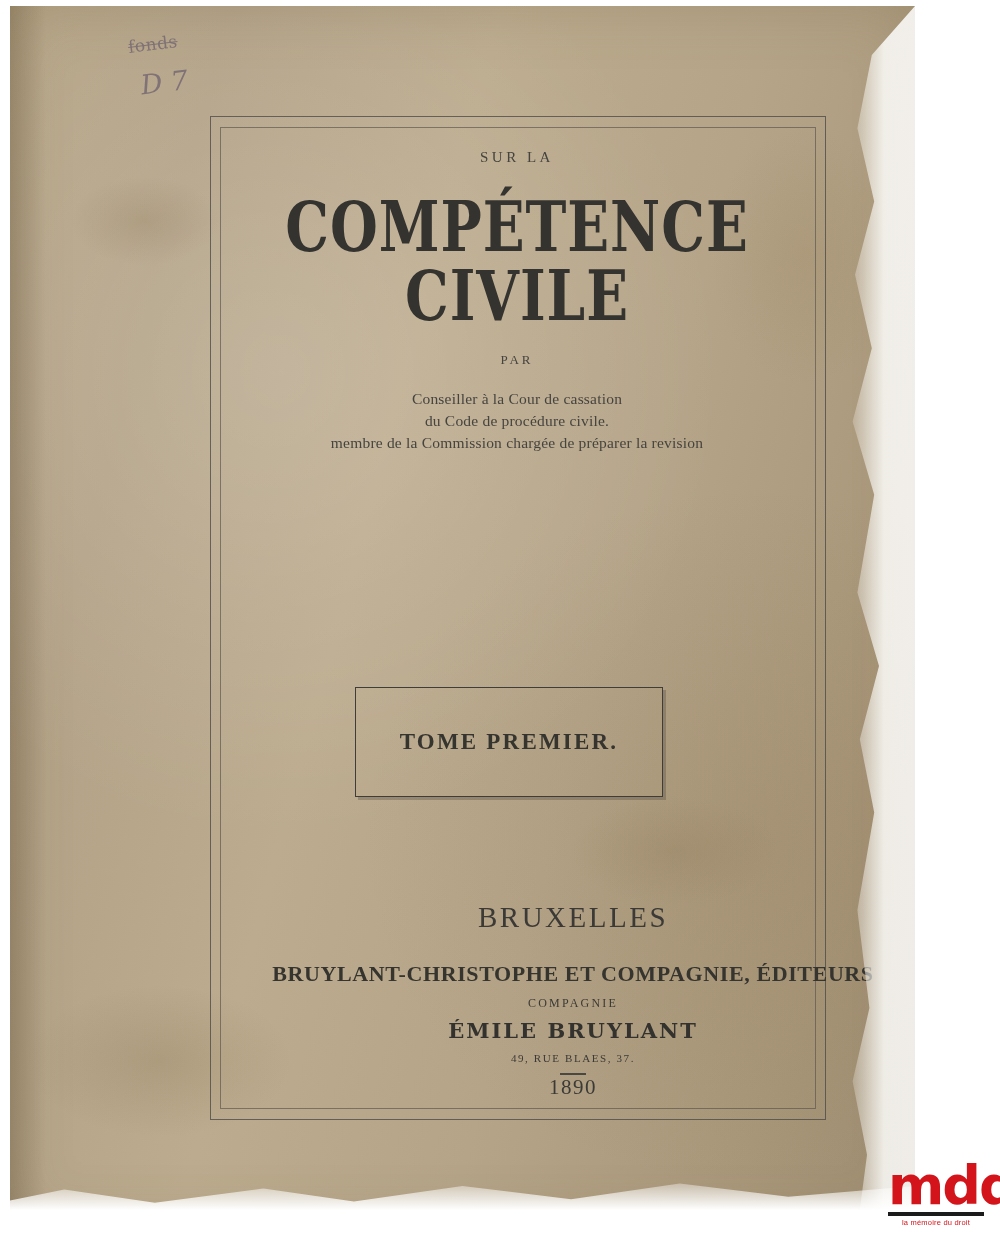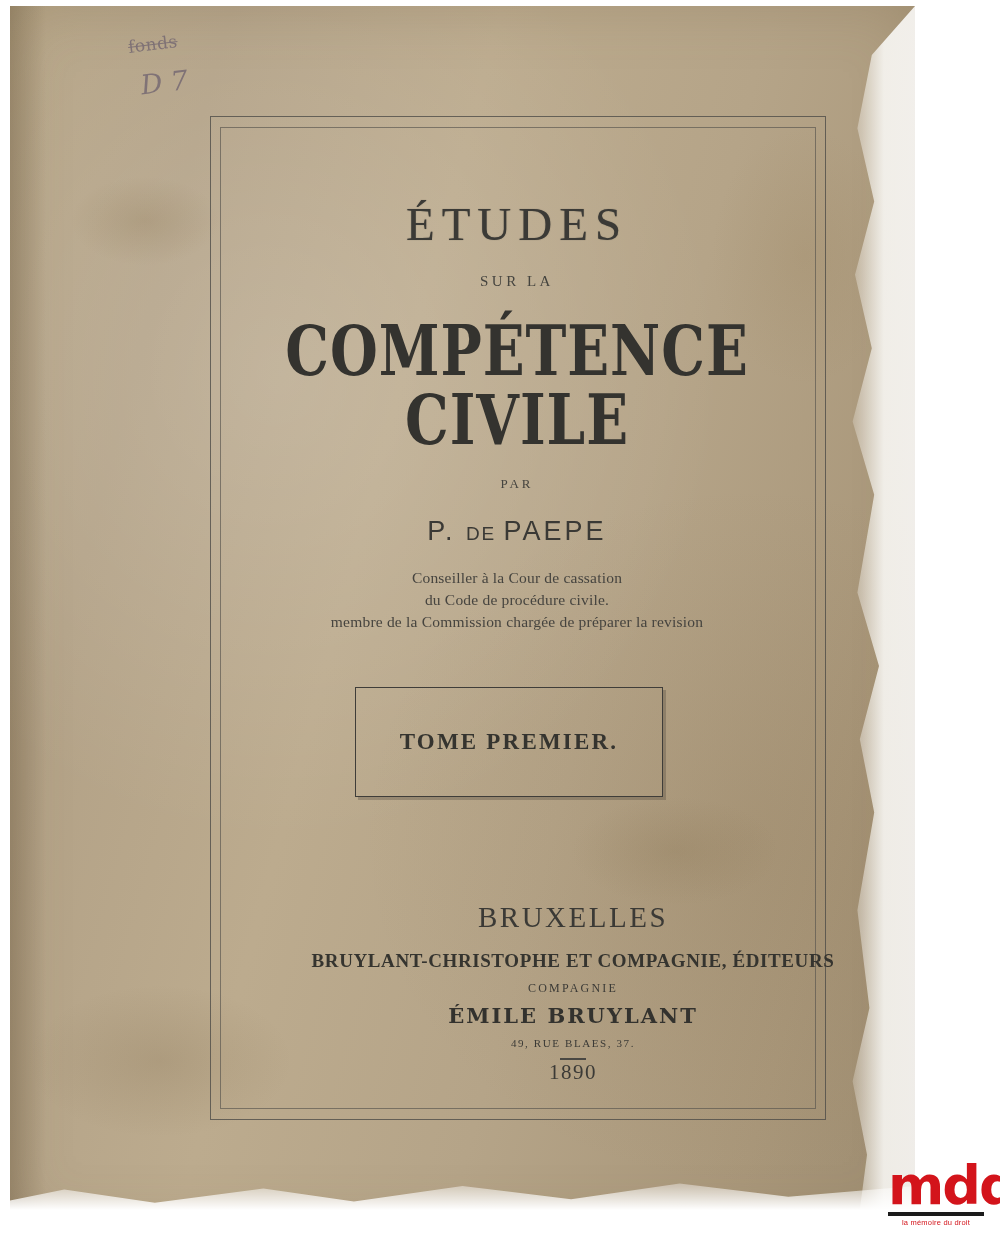--- a/index.html
+++ b/index.html
@@ -206,22 +206,22 @@
     text-align: center;
     color: #3b3a36;
   }
   .im-city {
     font-family: "Liberation Serif", serif;
     font-size: 29px;
     letter-spacing: 2.5px;
     font-weight: 400;
   }
   .im-pub {
-    margin-top: 16px;
-    font-size: 19px;
+    margin-top: 27px;
+    font-size: 22px;
     font-weight: 700;
     letter-spacing: .6px;
     color: #35342f;
   }
   .im-succ {
     margin-top: 9px;
     font-size: 12px;
     letter-spacing: 2.2px;
   }
   .im-name {
@@ -294,27 +294,23 @@
 
     <div id="pencil">
       <div class="l1">fonds</div>
       <div class="l2">D 7</div>
     </div>
 
     <div id="frame-outer"></div>
     <div id="frame-inner"></div>
 
     <div id="titleblock">
-      <div class="t-etudes">ÉTUDES</div>
       <div class="t-surla">SUR LA</div>
       <div class="t-main">COMPÉTENCE CIVILE</div>
       <div class="t-par">PAR</div>
-      <div class="t-author">
-        <span>P. </span><span class="small">DE </span><span>PAEPE</span>
-      </div>
       <div class="t-credit">
         <div>Conseiller à la Cour de cassation</div>
         <div>du Code de procédure civile.</div>
         <div>membre de la Commission chargée de préparer la revision</div>
       </div>
     </div>
 
     <div id="tomebox">
       <div class="tome-label">TOME PREMIER.</div>
     </div>

